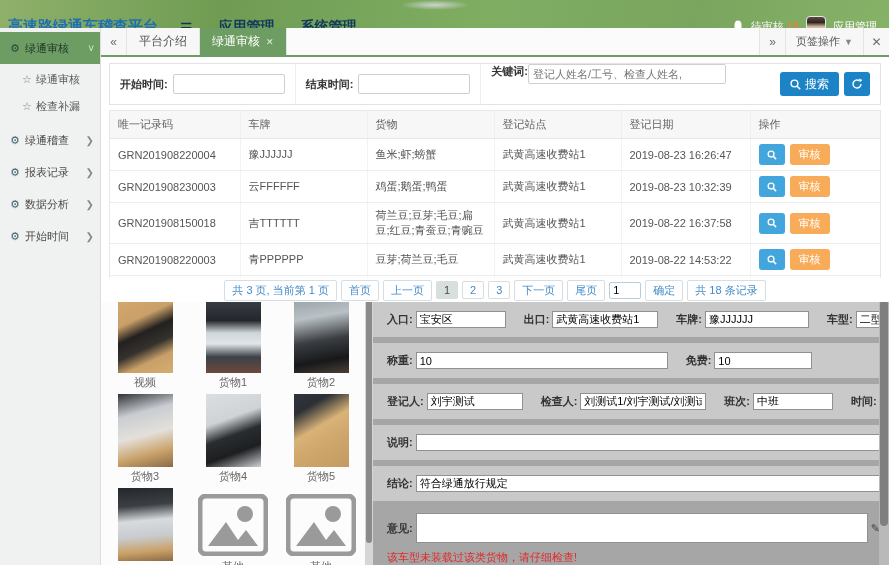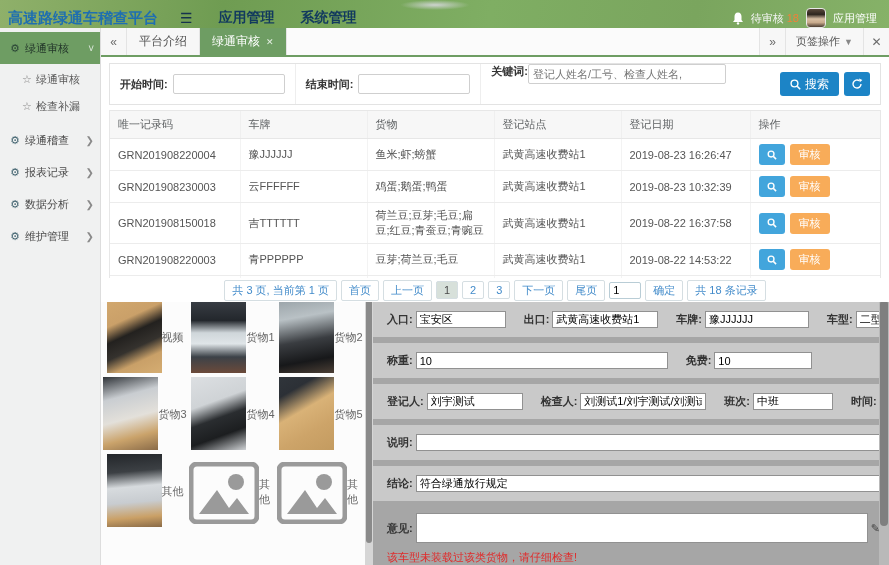--- a/index.html
+++ b/index.html
@@ -1,20 +1,20 @@
 <!DOCTYPE html>
 <html><head>
 <meta charset="utf-8">
 <style>
   *{margin:0;padding:0;box-sizing:border-box;}
   html,body{width:889px;height:565px;overflow:hidden;}
   body{font-family:"Liberation Sans","DejaVu Sans",sans-serif;font-size:12px;color:#555;background:#fff;position:relative;}
 
   
-  .header{position:absolute;top:0;left:0;right:0;height:36px;display:flex;align-items:center;
+  .header{position:absolute;top:0;left:0;right:0;height:36px;display:flex;align-items:flex-end;
     background:linear-gradient(100deg,#8fb06a 0%,#6f9c52 25%,#7fae63 55%,#7aa55e 78%,#86b268 100%);}
   .header:before{content:"";position:absolute;left:400px;top:0;width:70px;height:10px;
     background:radial-gradient(ellipse at center,#cdd3cf 0%,rgba(205,211,207,0) 70%);}
   .brand{font-size:15px;font-weight:bold;color:#1f6fb0;padding:0 10px 0 8px;white-space:nowrap;}
   .hamburger{color:#16324d;font-size:14px;padding:0 12px;cursor:pointer;}
   .topmenu{display:flex;gap:26px;margin-left:14px;}
   .topmenu .tm{color:#123a5e;font-weight:bold;font-size:14px;cursor:pointer;}
   .header-right{margin-left:auto;display:flex;align-items:center;gap:7px;padding-right:12px;}
   .bell{width:12px;height:13px;}
   .pending{color:#f5f5f5;font-size:11px;}
@@ -75,21 +75,21 @@
   
   .pagebar{position:absolute;top:250px;left:0;right:0;height:24px;background:#fff;display:flex;align-items:center;justify-content:center;z-index:5;}
   .pg{border:1px solid #d5dee2;background:#fff;color:#428bca;font-size:11px;padding:2px 7px;margin:0 2px;border-radius:2px;cursor:pointer;white-space:nowrap;}
   .pg.static{cursor:default;color:#428bca;}
   .pg.page.active{background:#d7e0da;color:#4a4a4a;cursor:default;}
   .pg-input{width:32px;height:17px;border:1px solid #b9cdd6;border-radius:2px;margin:0 2px;font-size:11px;text-align:left;padding:0 3px;}
 
   
   .bottom{position:absolute;top:268px;left:0;right:0;bottom:0;display:flex;background:#a6a6a6;}
   .thumbs{width:264px;background:#fcfcfc;overflow:hidden;padding-top:4px;display:grid;grid-template-columns:repeat(3,1fr);justify-items:center;align-content:start;row-gap:4px;}
-  .thumb{display:flex;flex-direction:row;align-items:center;cursor:pointer;}
+  .thumb{display:flex;flex-direction:column;align-items:center;cursor:pointer;}
   .thumb .img{width:55px;height:73px;}
   .thumb .cap{font-size:11px;color:#666;margin-top:2px;}
   .thumb .ph-ico{width:72px;height:64px;display:flex;align-items:center;justify-content:center;margin-top:5px;}
   .p0{background:linear-gradient(155deg,#d2a86e 0%,#caa069 28%,#23211f 45%,#35322e 62%,#c9a068 78%,#d5ad72 100%);}
   .p1{background:linear-gradient(180deg,#3a3f46 0%,#23272c 28%,#cfd6da 45%,#dfe5e8 60%,#3c4248 78%,#6b4a3a 100%);}
   .p2{background:linear-gradient(170deg,#9aa3a8 0%,#b9c1c5 25%,#3a3d41 55%,#17181a 80%,#4b3f35 100%);}
   .p3{background:linear-gradient(165deg,#2f3338 0%,#c9cdd1 28%,#e3e0da 55%,#caa36b 78%,#8a6b48 100%);}
   .p4{background:linear-gradient(160deg,#dcdfe2 0%,#cfd3d6 35%,#2a2d30 55%,#1c1e20 75%,#cfd2d5 100%);}
   .p5{background:linear-gradient(150deg,#30353b 0%,#2c3036 20%,#d9b277 45%,#cda469 70%,#c39b60 100%);}
   .p6{background:linear-gradient(175deg,#23262a 0%,#3c4044 25%,#d7dbde 45%,#c8ccd0 65%,#caa066 85%,#8a6b47 100%);}
@@ -170,21 +170,21 @@
       <span class="lbl">报表记录</span>
       <span class="chev">❯</span>
     </div>
     <div class="side-item">
       <span class="gear">⚙</span>
       <span class="lbl">数据分析</span>
       <span class="chev">❯</span>
     </div>
     <div class="side-item">
       <span class="gear">⚙</span>
-      <span class="lbl">维护管理</span>
+      <span class="lbl">开始时间</span>
       <span class="chev">❯</span>
     </div>
   </div>
 
 <div class="main">
 
   <div class="tabbar">
     <div class="tab-ctl">«</div>
     <div id="tabs" style="display:flex;">
         <div class="tab">

